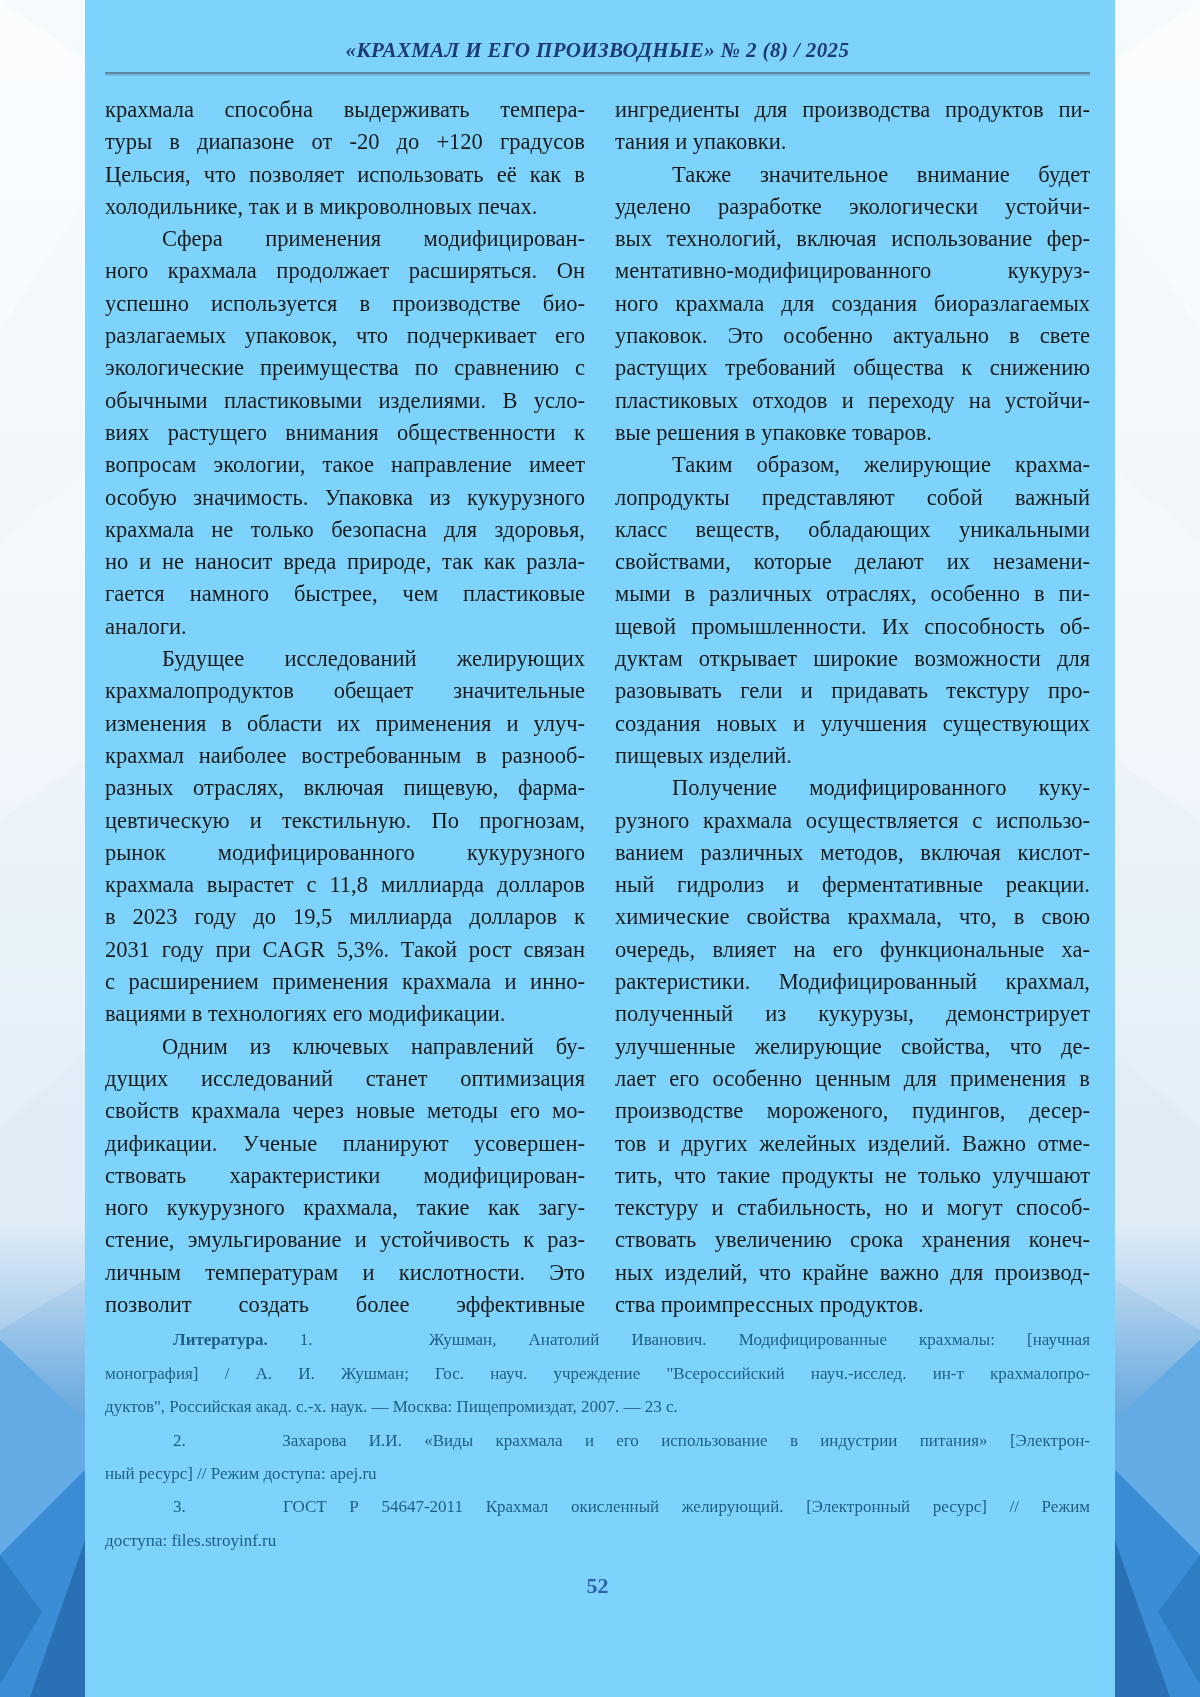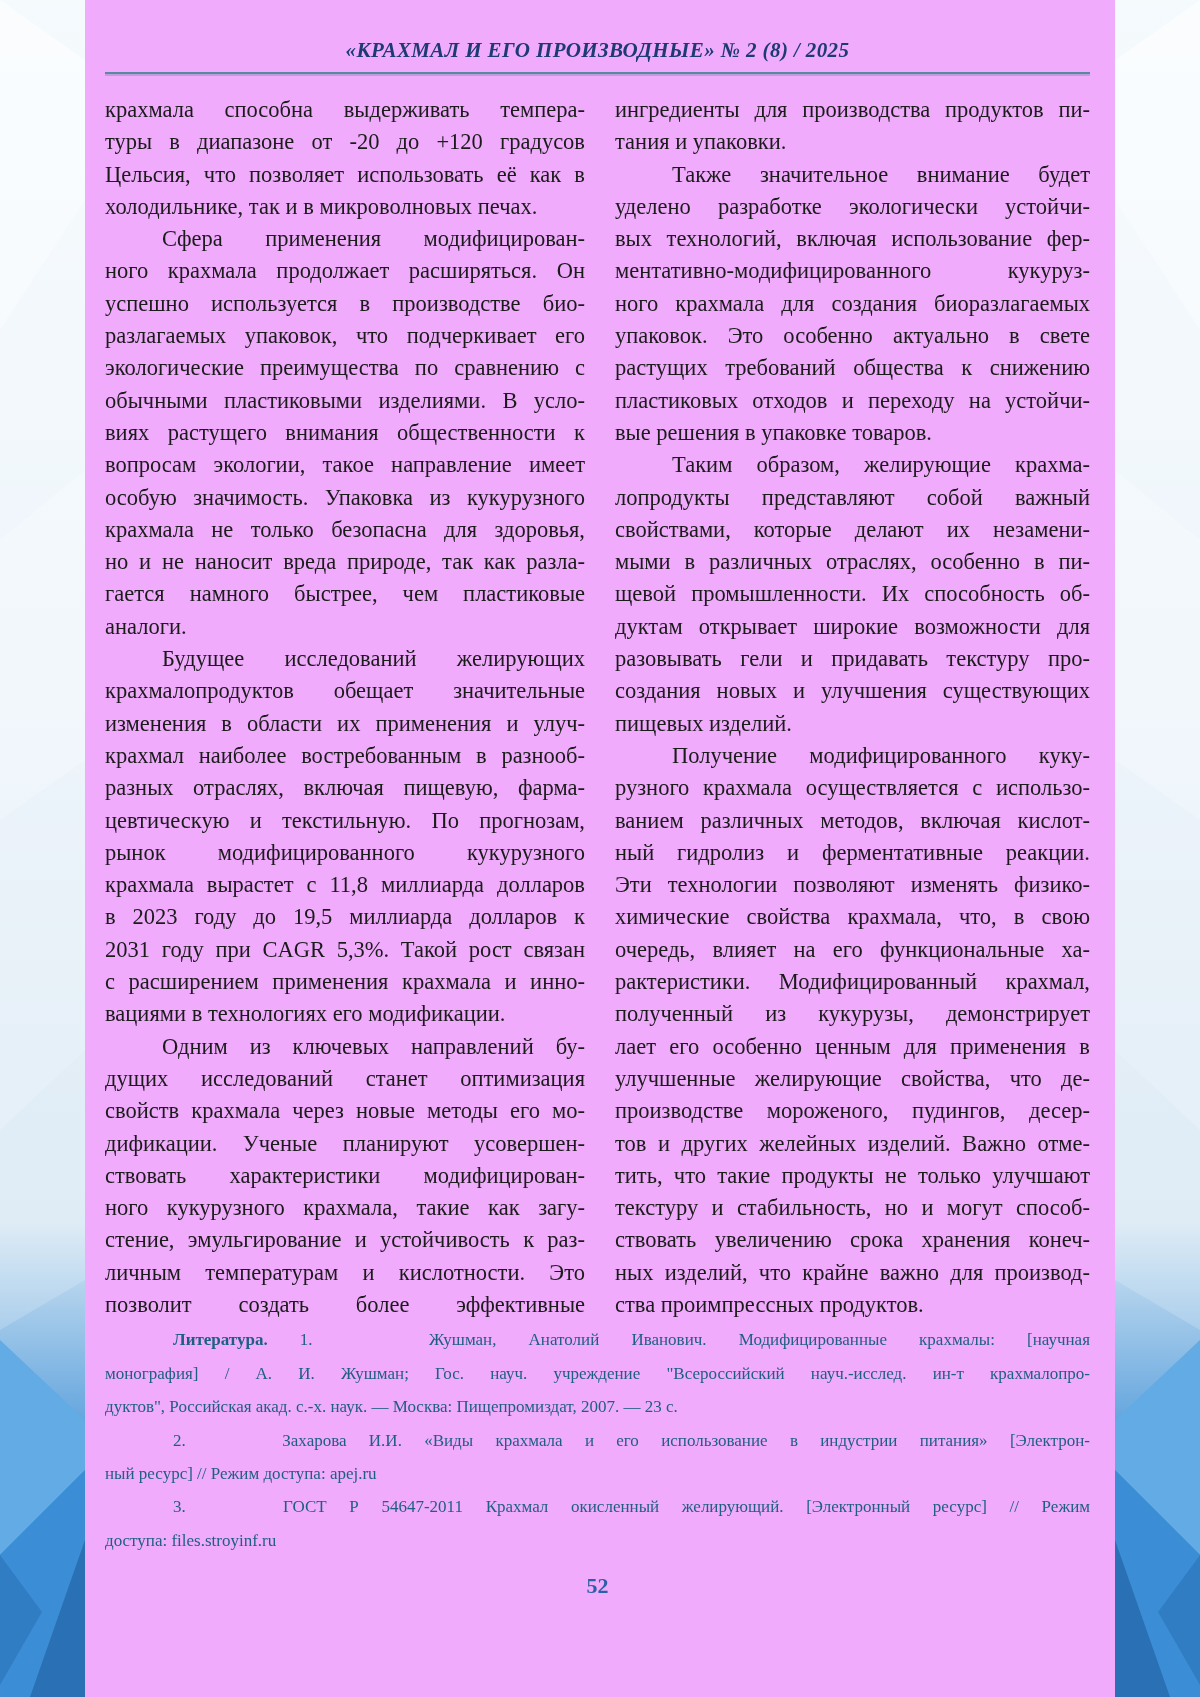--- a/index.html
+++ b/index.html
@@ -1,16 +1,16 @@
 <!DOCTYPE html>
 <html lang="ru" style="--header-navy: #1e3a73; --rule-blue: #5d87a1; --body-text: #1b1b1b; --literature-teal: #1e5f81; --page-number-blue: #2b5fa9; --band-pale: #f5fafd; --band-pale2: #e7f1f9; --band-mid: #d8e8f4; --band-strong: #3b8ed6; --band-deep: #2a70b5; --band-light-facet: #63abe4;"><head>
 <meta charset="utf-8">
 <style>
   html,body{margin:0;padding:0;background:#fff;}
-  .page{position:relative;width:1200px;height:1697px;background:#f0abfc;overflow:hidden;
+  .page{position:relative;width:1200px;height:1697px;background:#7dd3fc;overflow:hidden;
         font-family:"Liberation Serif","DejaVu Serif",serif;}
   
   .band{position:absolute;top:0;bottom:0;width:85px;
         background:linear-gradient(180deg,var(--band-pale) 0%,var(--band-pale2) 42%,var(--band-mid) 72%,var(--band-strong) 88%,var(--band-deep) 100%);}
   .band.left{left:0;}
   .band.right{right:0;}
   .band svg{position:absolute;inset:0;width:100%;height:100%;display:block;}
   .band.right svg{transform:scaleX(-1);}
   
   .content{position:relative;padding:38px 110px 0 105px;}
@@ -118,38 +118,38 @@
           <div class="line">уделено разработке экологически устойчи-</div>
           <div class="line">вых технологий, включая использование фер-</div>
           <div class="line">ментативно-модифицированного кукуруз-</div>
           <div class="line">ного крахмала для создания биоразлагаемых</div>
           <div class="line">упаковок. Это особенно актуально в свете</div>
           <div class="line">растущих требований общества к снижению</div>
           <div class="line">пластиковых отходов и переходу на устойчи-</div>
           <div class="line end">вые решения в упаковке товаров.</div>
           <div class="line indent">Таким образом, желирующие крахма-</div>
           <div class="line">лопродукты представляют собой важный</div>
+          <div class="line">класс веществ, обладающих уникальными</div>
           <div class="line">свойствами, которые делают их незамени-</div>
           <div class="line">мыми в различных отраслях, особенно в пи-</div>
           <div class="line">щевой промышленности. Их способность об-</div>
           <div class="line">дуктам открывает широкие возможности для</div>
           <div class="line">разовывать гели и придавать текстуру про-</div>
           <div class="line">создания новых и улучшения существующих</div>
           <div class="line end">пищевых изделий.</div>
           <div class="line indent">Получение модифицированного куку-</div>
           <div class="line">рузного крахмала осуществляется с использо-</div>
           <div class="line">ванием различных методов, включая кислот-</div>
           <div class="line">ный гидролиз и ферментативные реакции.</div>
-          <div class="line">Эти технологии позволяют изменять физико-</div>
           <div class="line">химические свойства крахмала, что, в свою</div>
           <div class="line">очередь, влияет на его функциональные ха-</div>
           <div class="line">рактеристики. Модифицированный крахмал,</div>
           <div class="line">полученный из кукурузы, демонстрирует</div>
+          <div class="line">улучшенные желирующие свойства, что де-</div>
           <div class="line">лает его особенно ценным для применения в</div>
-          <div class="line">улучшенные желирующие свойства, что де-</div>
           <div class="line">производстве мороженого, пудингов, десер-</div>
           <div class="line">тов и других желейных изделий. Важно отме-</div>
           <div class="line">тить, что такие продукты не только улучшают</div>
           <div class="line">текстуру и стабильность, но и могут способ-</div>
           <div class="line">ствовать увеличению срока хранения конеч-</div>
           <div class="line">ных изделий, что крайне важно для производ-</div>
           <div class="line end">ства проимпрессных продуктов.</div>
         </div>
     </main>
 

